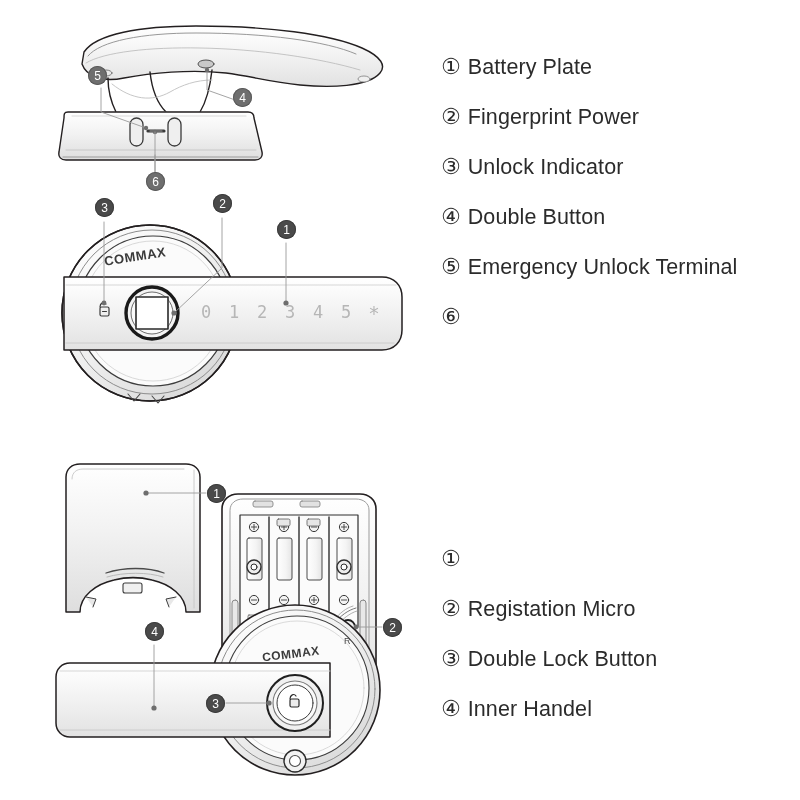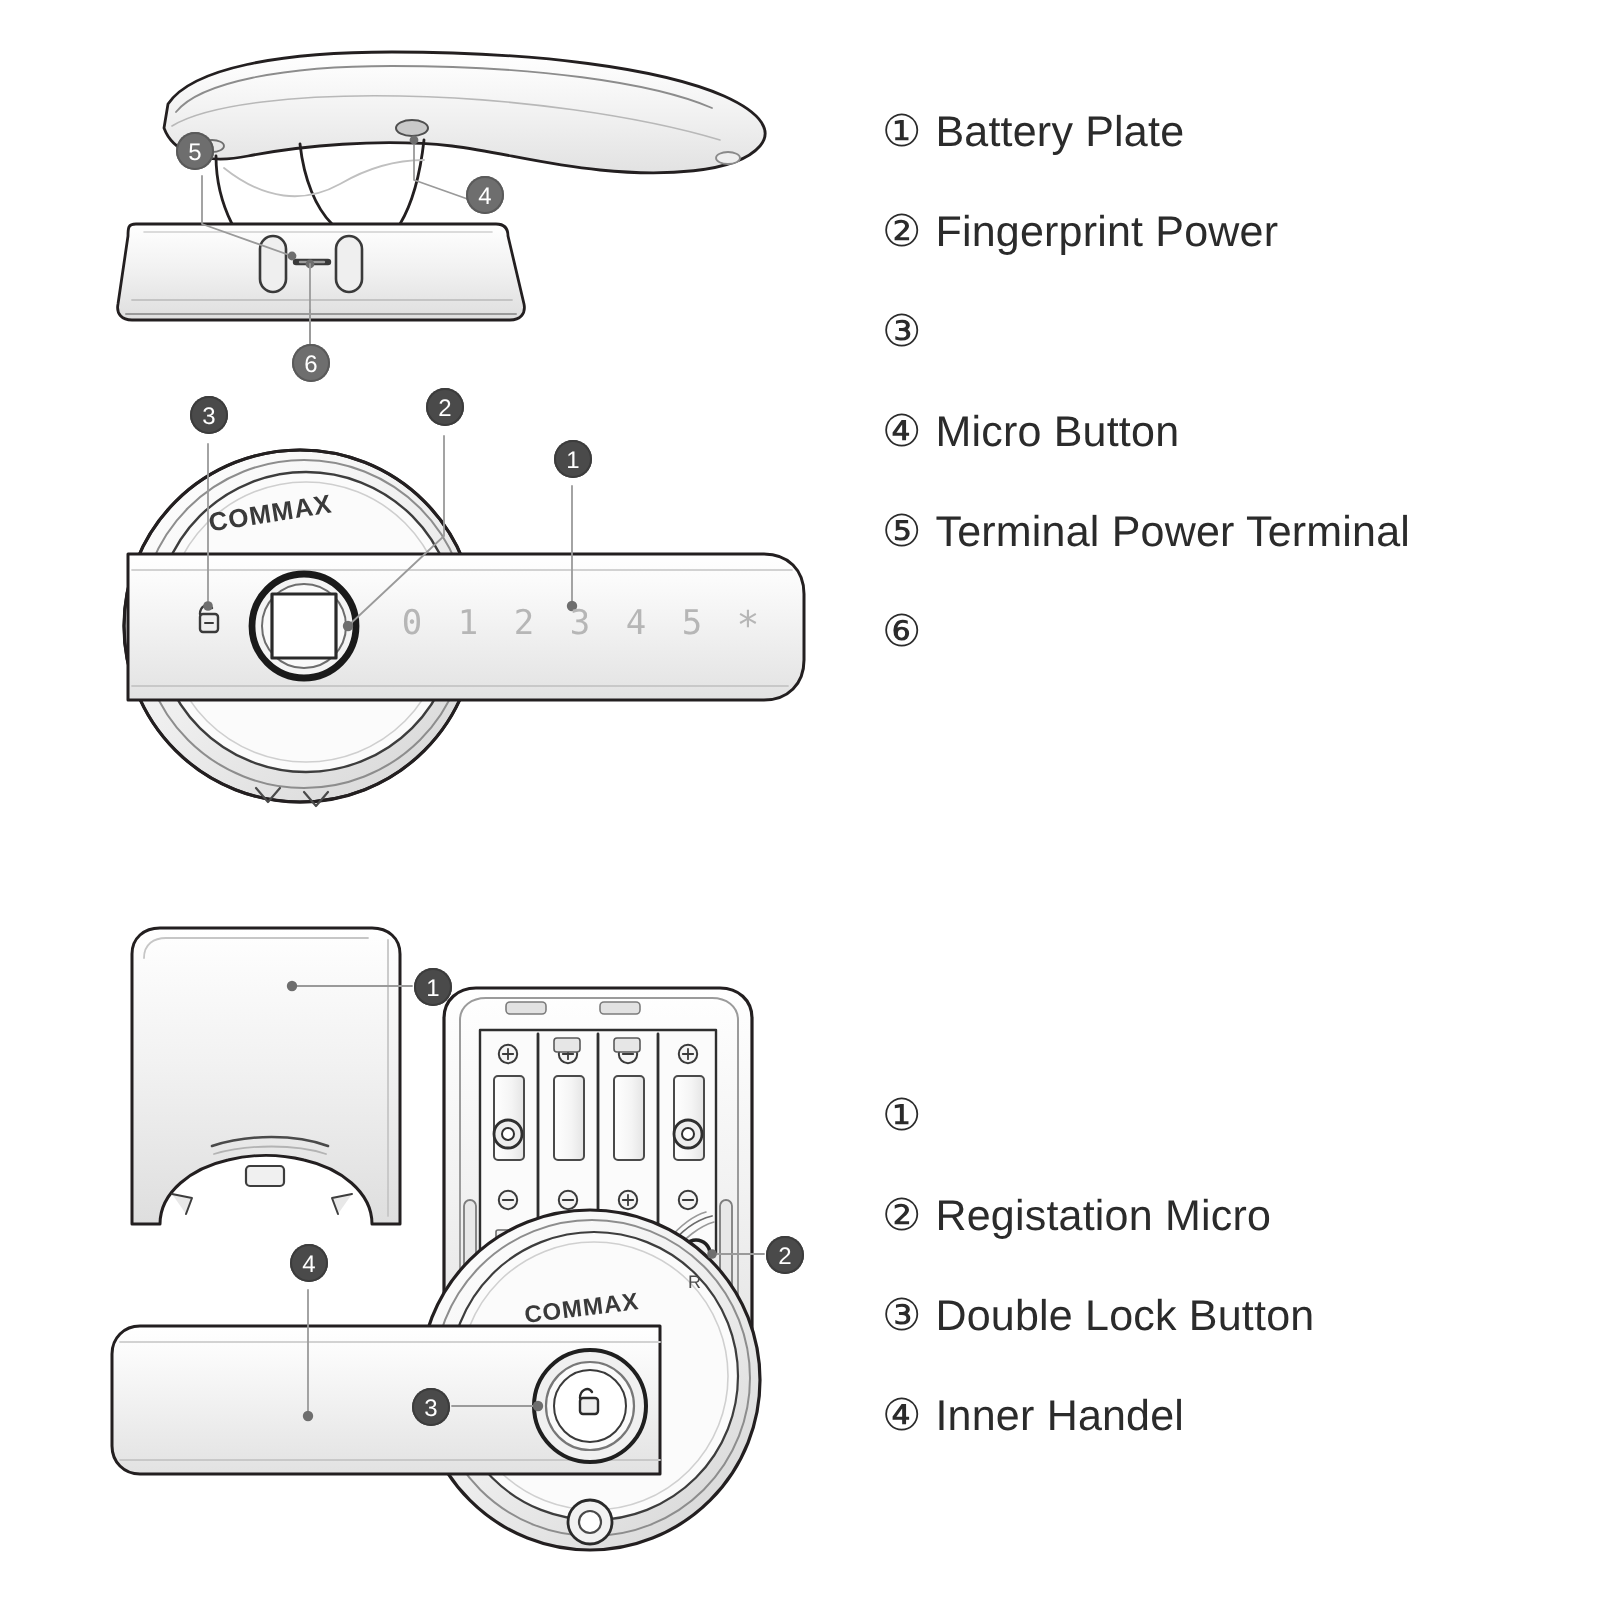--- a/index.html
+++ b/index.html
@@ -400,28 +400,29 @@
     <div class="legend-item">
       <span class="legend-marker">①</span>
       <span class="legend-label">Battery Plate</span>
     </div>
     <div class="legend-item">
       <span class="legend-marker">②</span>
       <span class="legend-label">Fingerprint Power</span>
     </div>
     <div class="legend-item">
       <span class="legend-marker">③</span>
+      <span class="legend-label">Unlock Indicator</span>
     </div>
     <div class="legend-item">
       <span class="legend-marker">④</span>
-      <span class="legend-label">Micro Button</span>
+      <span class="legend-label">Double Button</span>
     </div>
     <div class="legend-item">
       <span class="legend-marker">⑤</span>
-      <span class="legend-label">Terminal Power Terminal</span>
+      <span class="legend-label">Emergency Unlock Terminal</span>
     </div>
     <div class="legend-item">
       <span class="legend-marker">⑥</span>
     </div>
   </div>
 
   <div class="legend" id="legend-rear">
     <div class="legend-item legend-rear-item">
       <span class="legend-marker">①</span>
     </div>

